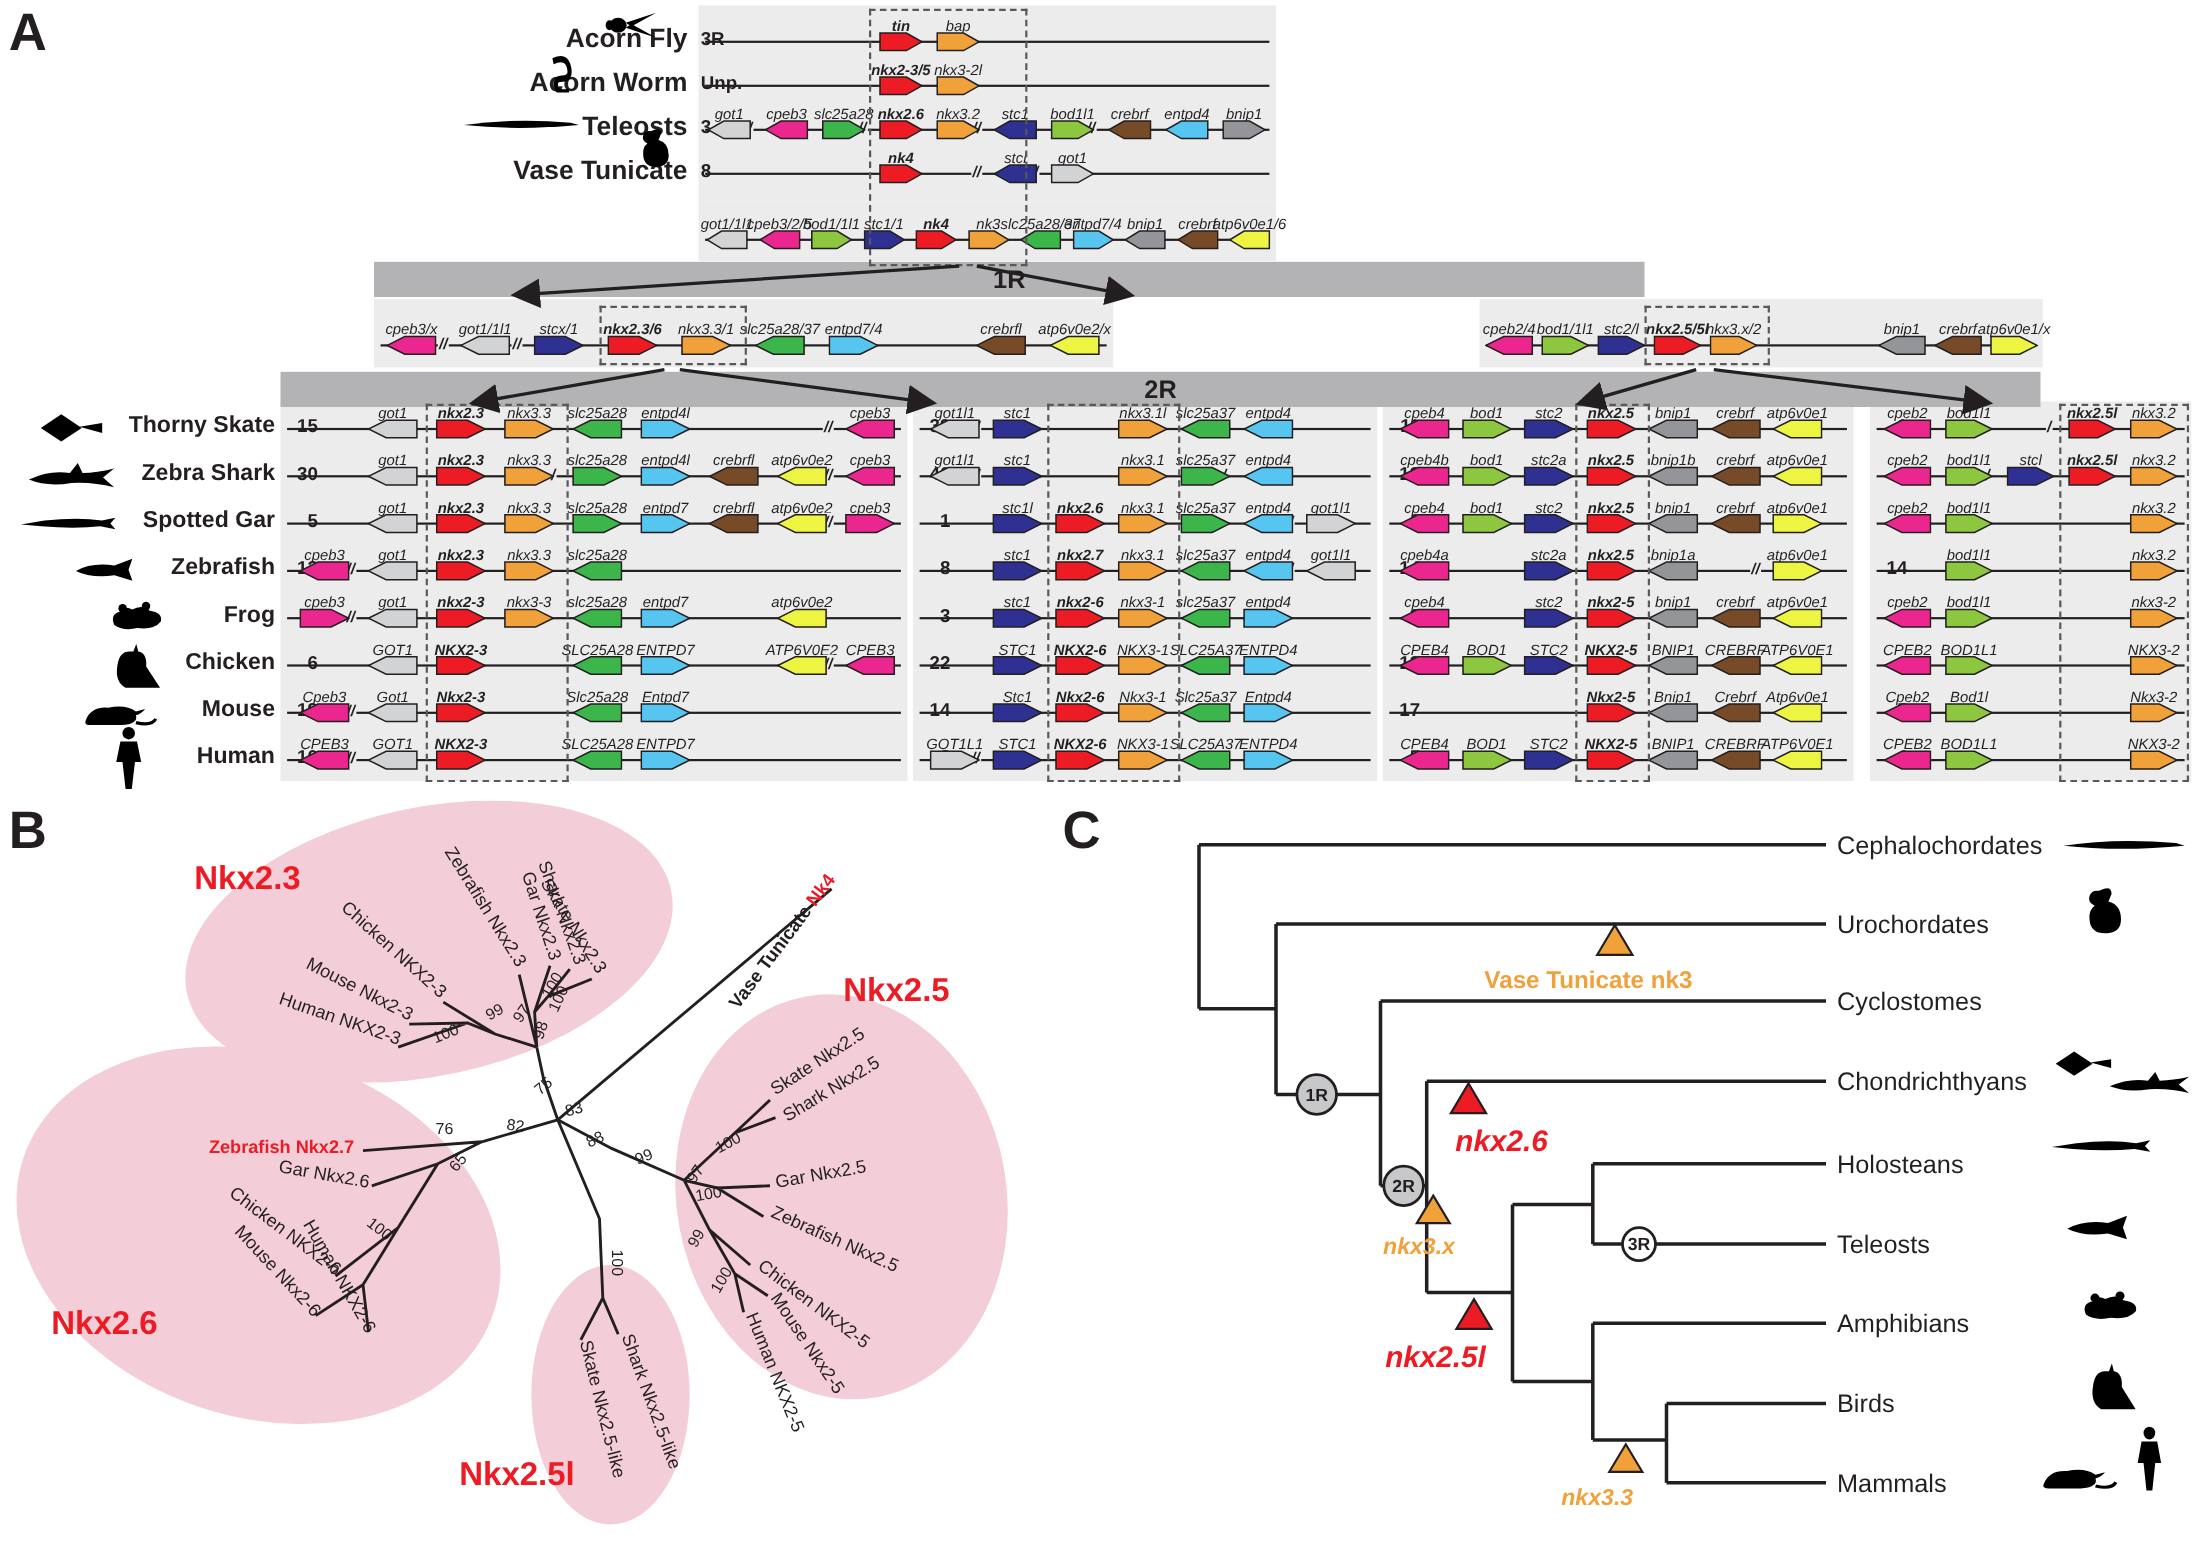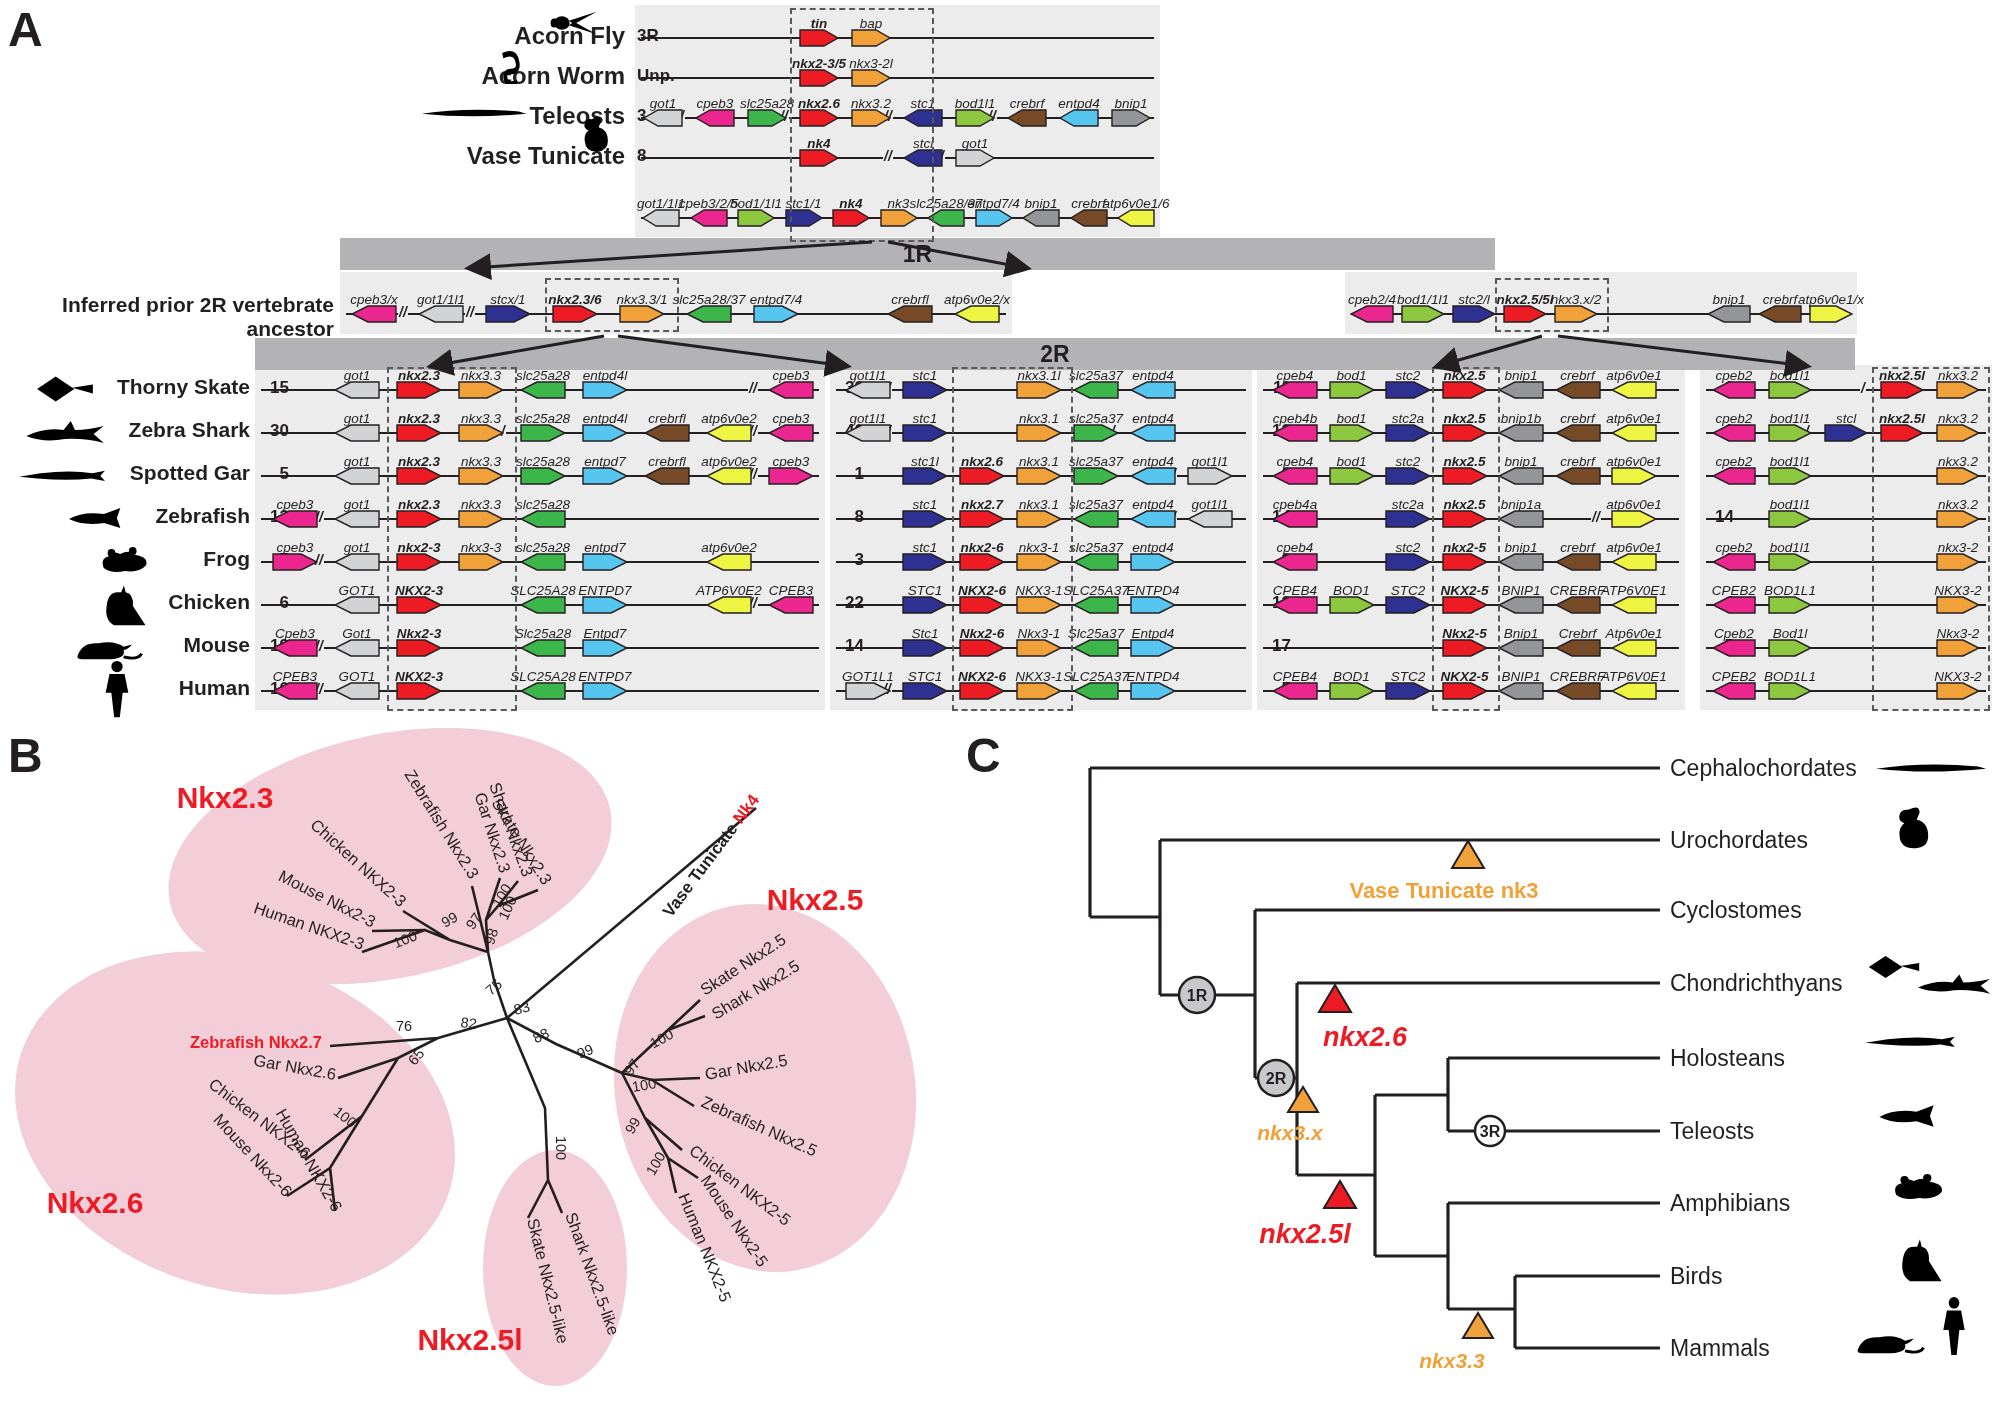--- a/index.html
+++ b/index.html
@@ -1469,21 +1469,20 @@
       <svg viewBox="0 0 60 30" width="112" height="22" preserveAspectRatio="none" fill="#000">
         <path d="M2,16 Q26,7 54,13 L58,16 Q28,23 2,16 Z"></path>
       </svg>
     </div>
     <div style="position: absolute; left: 330px; top: 142px; width: 295px; text-align: right; font: bold 24px &quot;Liberation Sans&quot;, sans-serif; white-space: nowrap;">Vase Tunicate</div>
     <div style="position: absolute; left: 577px; top: 116px; width: 34px; height: 42px;">
       <svg viewBox="0 0 44 52" width="34" height="42" preserveAspectRatio="none" fill="#000">
         <path d="M24,2 q7,-2 7,5 l-3,7 q12,3 12,17 q0,12 -13,13 q-16,1 -17,-13 q-1,-9 5,-13 q-7,-3 -5,-9 q2,-6 9,-5 Z"></path>
       </svg>
     </div>
-    <div style="position: absolute; left: 2px; top: 293px; width: 332px; text-align: right; font: bold 21px &quot;Liberation Sans&quot;, sans-serif;">Inferred prior 2R vertebrate ancestor</div>
     <div style="position: absolute; left: 0px; top: 375px; width: 250px; text-align: right; font: bold 21px &quot;Liberation Sans&quot;, sans-serif; white-space: nowrap;">Thorny Skate</div>
     <div style="position: absolute; left: 34px; top: 372px; width: 62px; height: 34px;">
       <svg viewBox="0 0 60 30" width="62" height="34" preserveAspectRatio="none" fill="#000">
         <path d="M3,15 L21,4 L39,15 L21,26 Z"></path>
         <path d="M37,14 L57,11 L57,19 Z"></path>
       </svg>
     </div>
     <div style="position: absolute; left: 0px; top: 418px; width: 250px; text-align: right; font: bold 21px &quot;Liberation Sans&quot;, sans-serif; white-space: nowrap;">Zebra Shark</div>
     <div style="position: absolute; left: 22px; top: 418px; width: 86px; height: 30px;">
       <svg viewBox="0 0 60 30" width="86" height="30" preserveAspectRatio="none" fill="#000">

